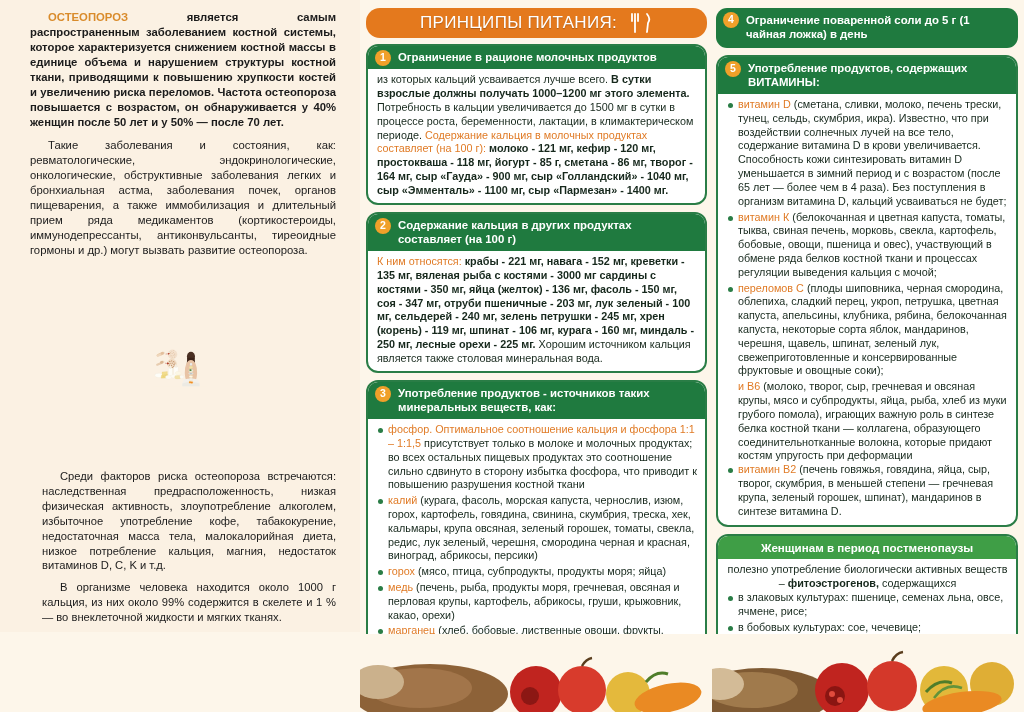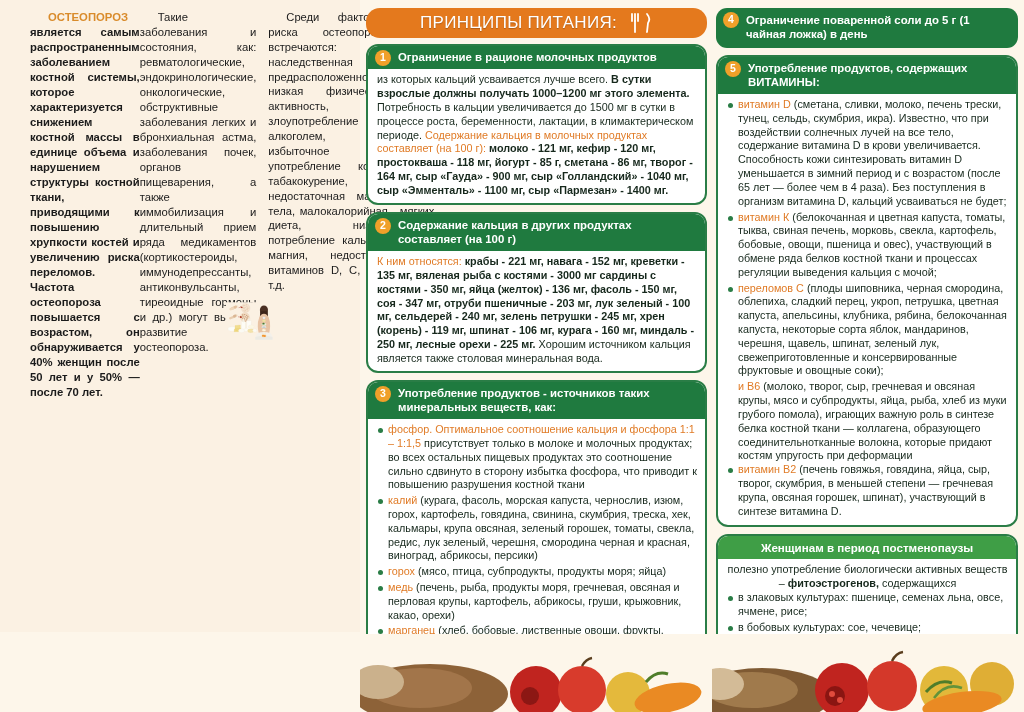--- a/index.html
+++ b/index.html
@@ -17,21 +17,22 @@
   }
 
   
   .col-left {
     width: 360px;
     height: 632px;
     position: relative;
     background: #fbf1e3;
     padding: 10px 24px 0 30px;
     display: flex;
-    flex-direction: row;
+    flex-direction: column;
+    align-items: center;
   }
   .intro-p {
     font-size: 11.3px;
     line-height: 1.33;
     color: #1b1b1b;
     font-weight: bold;
     text-align: justify;
     text-indent: 18px;
     margin-bottom: 8px;
   }
@@ -384,21 +385,21 @@
         <span>Употребление продуктов, содержащих ВИТАМИНЫ:</span>
       </div>
       <div class="card-body">
         <ul class="bullets">
           <li><span class="orange">витамин D</span><span> (сметана, сливки, молоко, печень трески, тунец, сельдь, скумбрия, икра). Известно, что при воздействии солнечных лучей на все тело, содержание витамина D в крови увеличивается. Способность кожи синтезировать витамин D уменьшается в зимний период и с возрастом (после 65 лет — более чем в 4 раза). Без поступления в организм витамина  D, кальций усваиваться не будет;</span></li>
           <li><span class="orange">витамин К</span><span> (белокочанная и цветная капуста, томаты, тыква, свиная печень, морковь, свекла, картофель, бобовые, овощи, пшеница и овес), участвующий в обмене ряда белков костной ткани и процессах регуляции выведения кальция с мочой;</span></li>
           <li><span class="orange">переломов С</span><span> (плоды шиповника, черная смородина, облепиха, сладкий перец, укроп, петрушка, цветная капуста, апельсины, клубника, рябина, белокочанная капуста, некоторые сорта яблок, мандаринов, черешня, щавель, шпинат, зеленый лук, свежеприготовленные и консервированные фруктовые и овощные соки);</span></li>
         </ul>
         <span class="pad-note"><span class="orange">и В6</span><span> (молоко, творог, сыр, гречневая и овсяная крупы, мясо и субпродукты, яйца, рыба, хлеб из муки грубого помола), играющих важную роль в синтезе белка костной ткани — коллагена, образующего соединительнотканные волокна, которые придают костям упругость при деформации</span></span>
         <ul class="bullets">
-          <li><span class="orange">витамин В2</span><span> (печень говяжья, говядина, яйца, сыр, творог, скумбрия, в меньшей степени — гречневая крупа, овсяная горошек, шпинат), участвующий в синтезе витамина D.</span></li>
+          <li><span class="orange">витамин В2</span><span> (печень говяжья, говядина, яйца, сыр, творог, скумбрия, в меньшей степени — гречневая крупа, зеленый горошек, шпинат), мандаринов в синтезе витамина D.</span></li>
         </ul>
       </div>
     </div>
 
     <div class="card">
       <div class="card-head-center">Женщинам в период постменопаузы</div>
       <div class="card-body">
         <div style="text-align:center"><span>полезно употребление биологически активных веществ – </span><b>фитоэстрогенов,</b><span> содержащихся</span></div>
         <ul class="bullets">
           <li>в злаковых культурах: пшенице, семенах льна, овсе, ячмене, рисе;</li>

